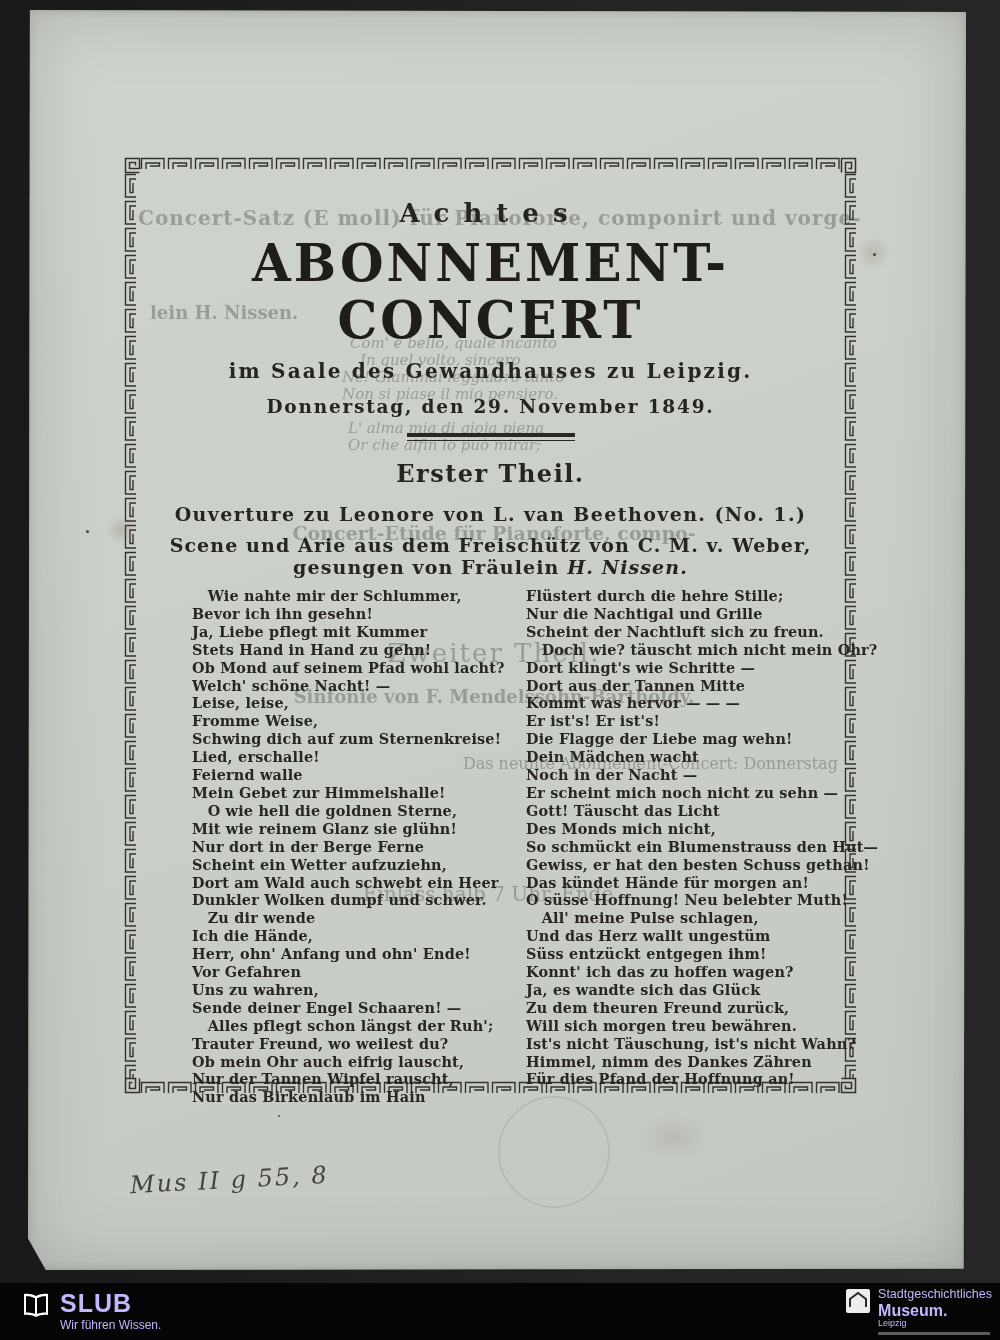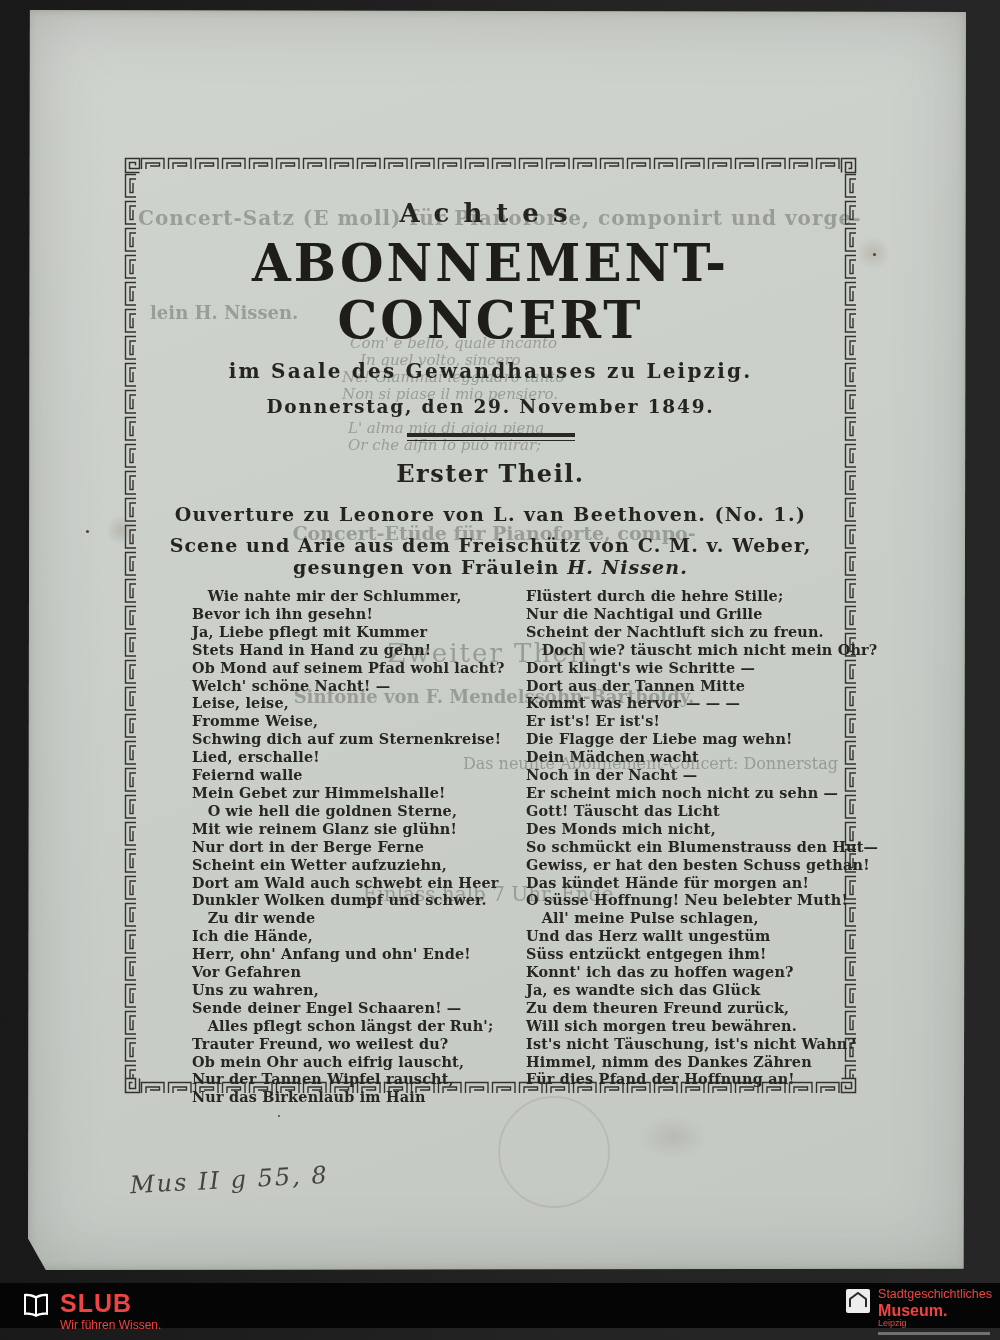--- a/index.html
+++ b/index.html
@@ -72,22 +72,22 @@
   .stamp{position:absolute;left:470px;top:1086px;width:108px;height:108px;border-radius:50%;
          border:2px solid rgba(128,123,103,.18);z-index:4;}
   .speck{position:absolute;border-radius:50%;background:#4a463e;z-index:4;}
   .sp1{left:58px;top:520px;width:3px;height:3px;}
   .sp2{left:845px;top:243px;width:3px;height:3px;}
   .sp3{left:250px;top:1105px;width:2px;height:2px;}
   .handwriting{position:absolute;left:102px;top:1156px;z-index:4;font-style:italic;font-size:24px;
                letter-spacing:2px;color:#45443c;transform:rotate(-3deg);}
 
   
-  .footer{position:absolute;left:0;top:1283px;width:1000px;height:45px;background:#050505;z-index:5;
-          font-family:"Liberation Sans", sans-serif;color:#ef4444;}
+  .footer{position:absolute;left:0;top:1283px;width:1000px;height:57px;background:#050505;z-index:5;
+          font-family:"Liberation Sans", sans-serif;color:#c4b5fd;}
   .slub{position:absolute;left:20px;top:7px;display:flex;align-items:flex-start;gap:8px;}
   .slub-text{display:flex;flex-direction:column;}
   .slub-name{font-size:25px;font-weight:bold;letter-spacing:1px;line-height:1.05;}
   .slub-tagline{font-size:12px;margin-top:2px;}
   .museum{position:absolute;right:8px;top:5px;display:flex;align-items:flex-start;gap:7px;}
   .museum-text{display:flex;flex-direction:column;line-height:1.1;}
   .museum-l1{font-size:12.5px;}
   .museum-l2{font-size:16px;font-weight:bold;}
   .museum-l3{font-size:9px;}
   .fineprint{width:112px;height:3px;margin-top:3px;background:rgba(255,255,255,.35);}

